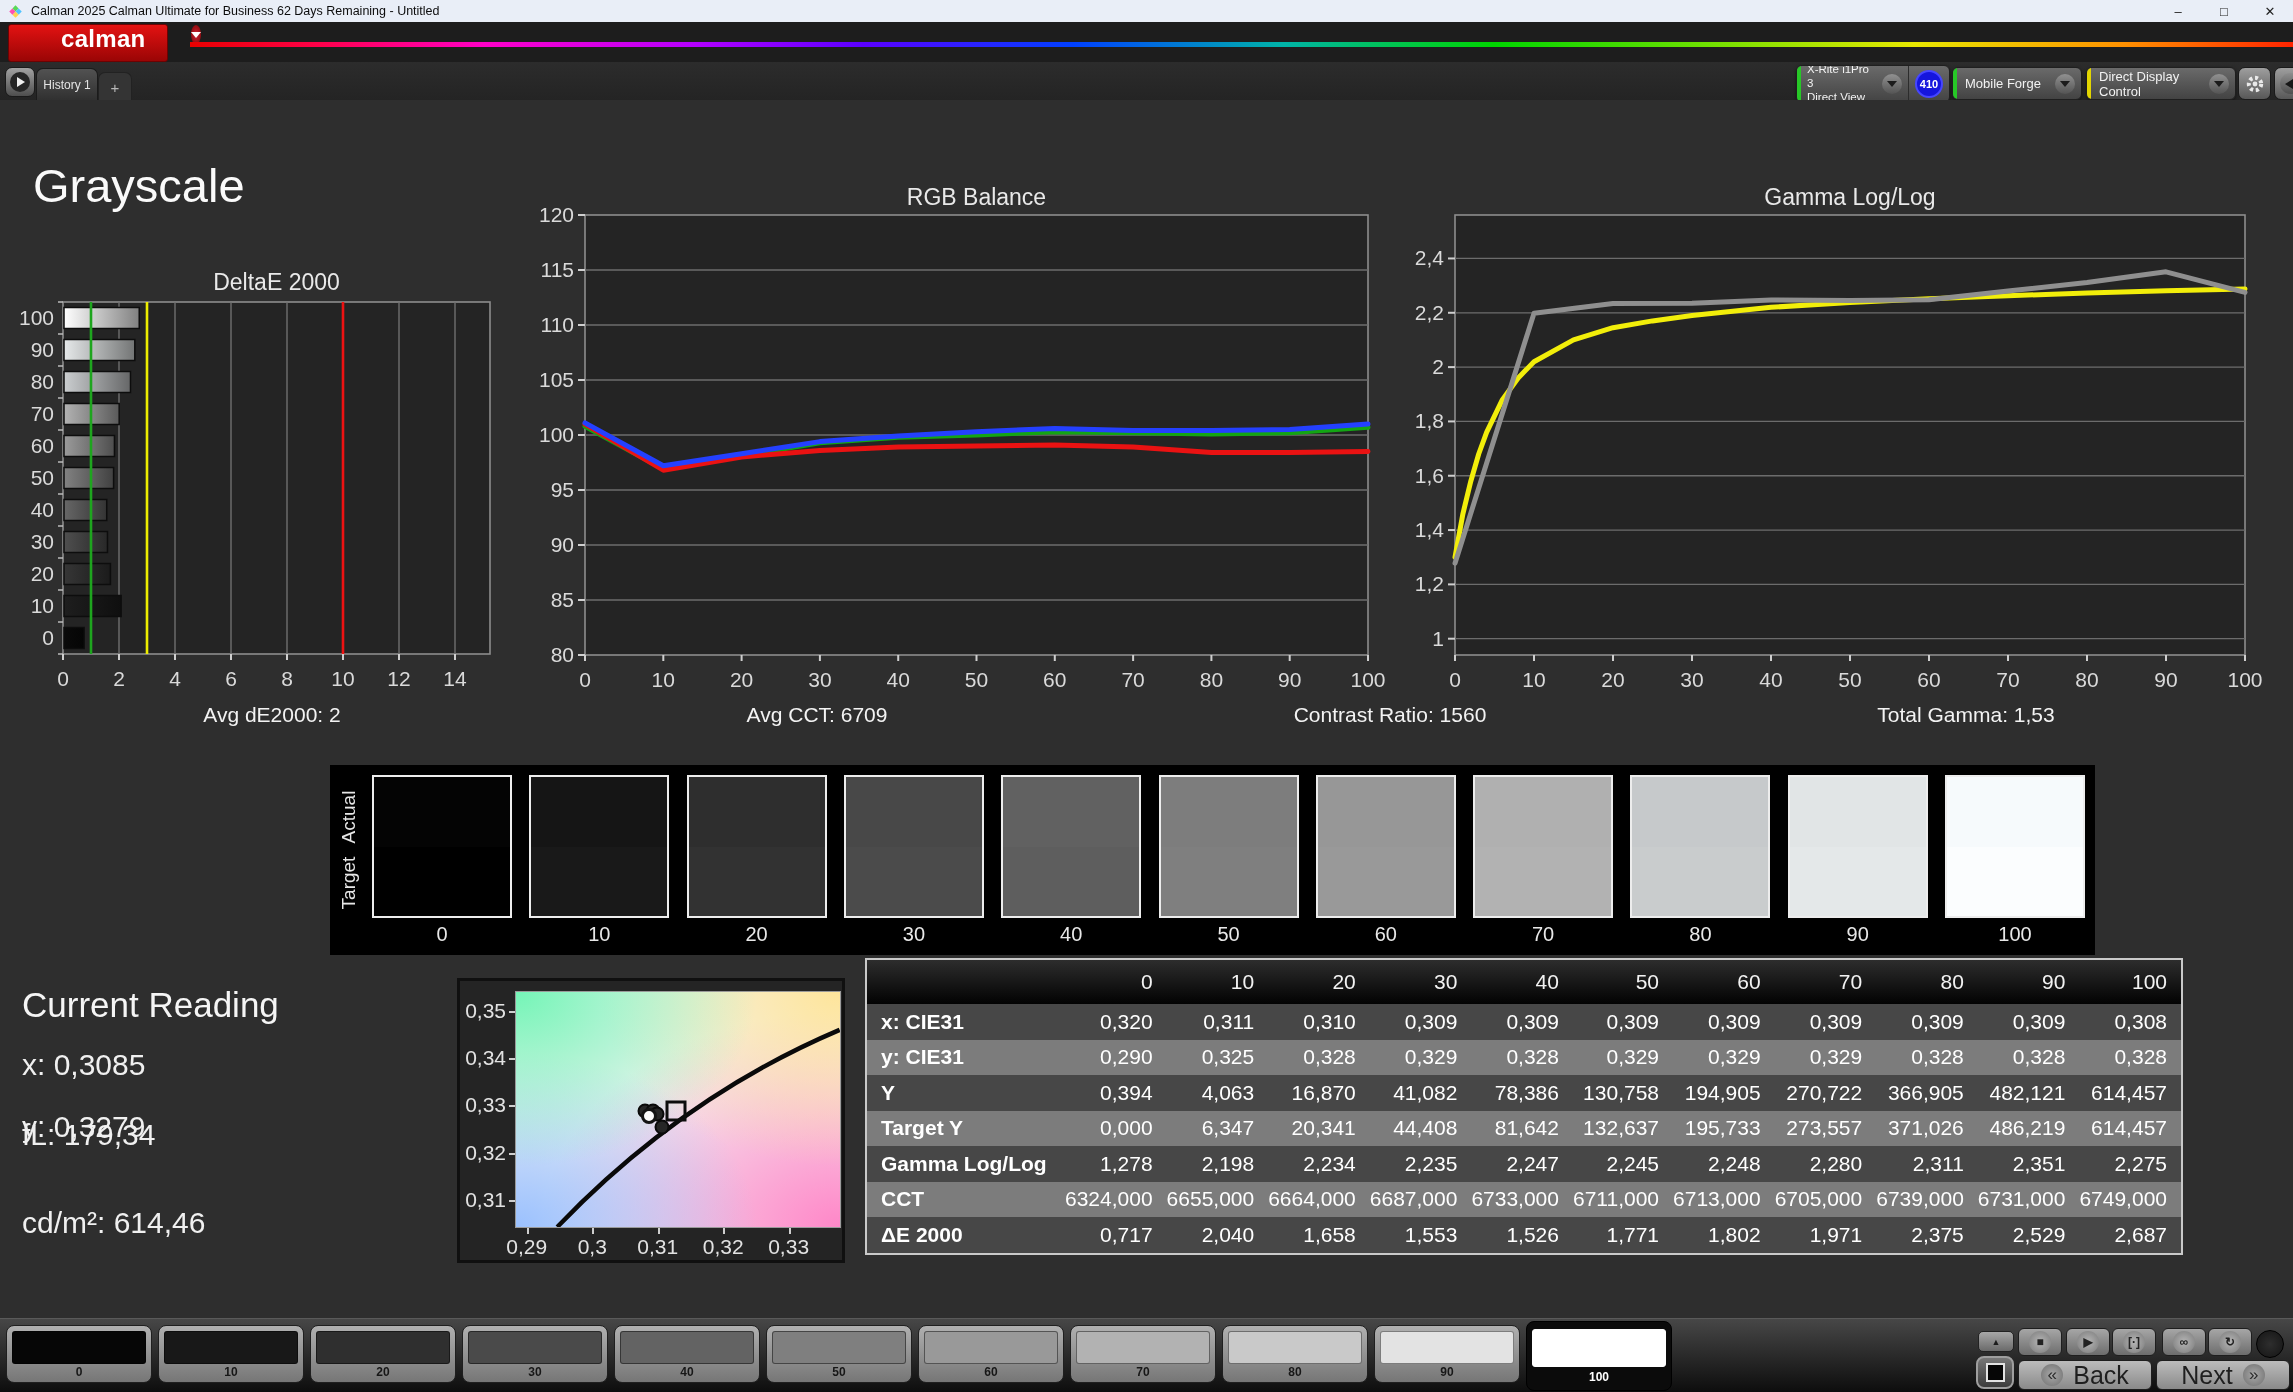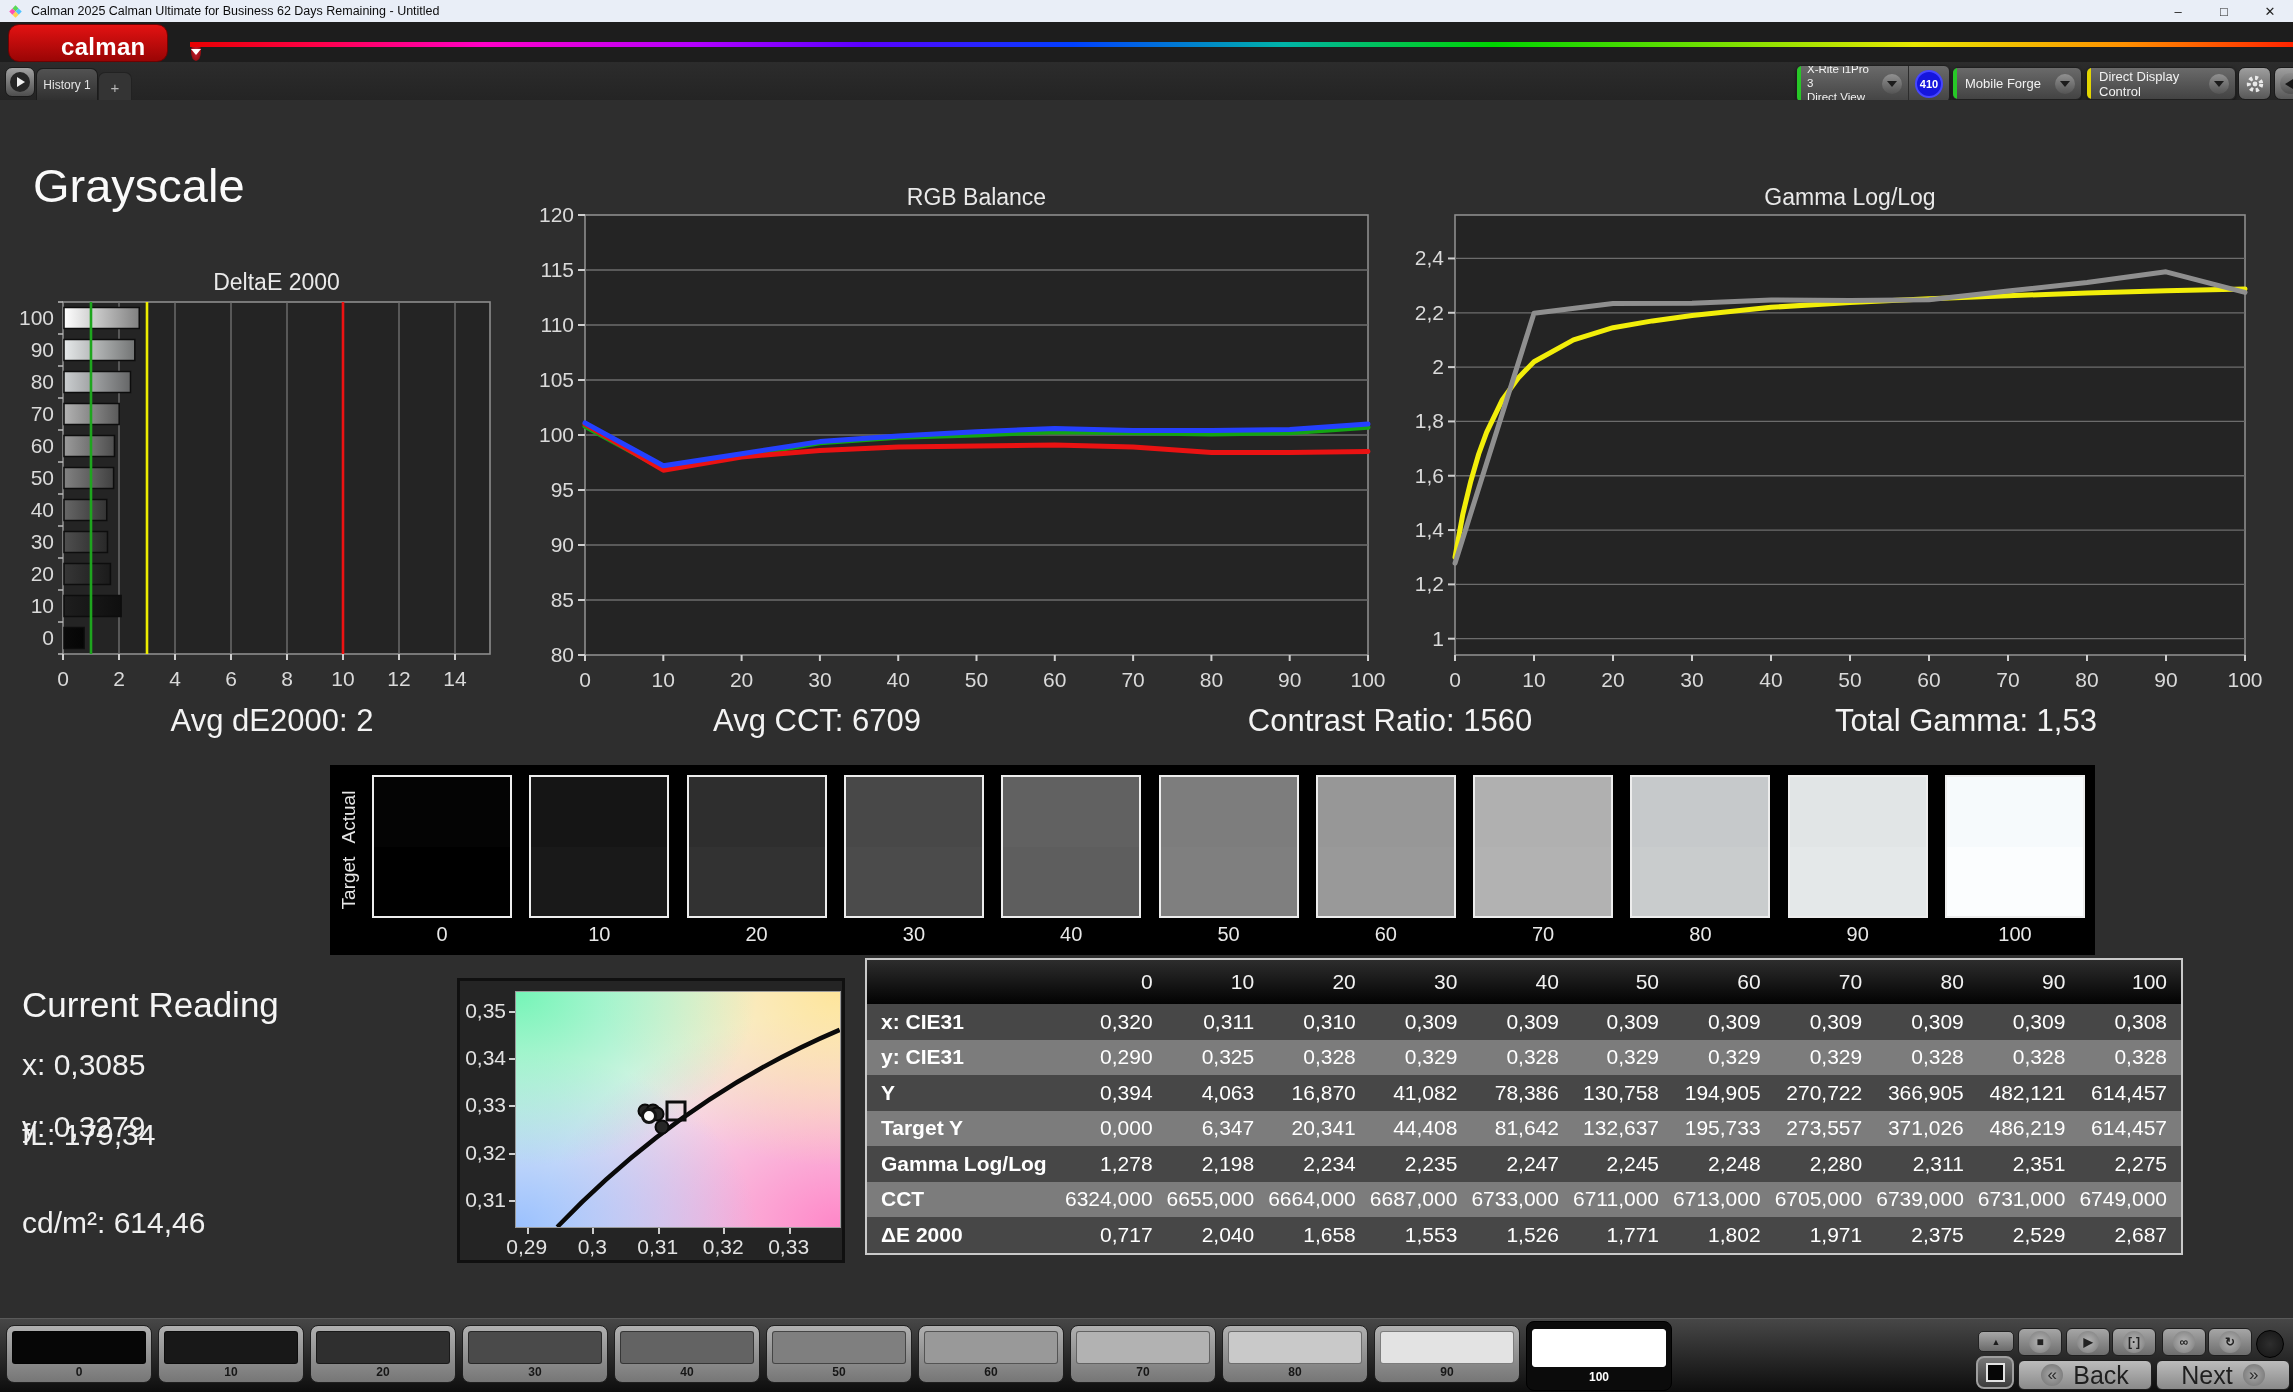--- a/index.html
+++ b/index.html
@@ -10,22 +10,22 @@
   .titlebar{position:absolute;left:0;top:0;width:100%;height:22px;background:#e9eef7;
     display:flex;align-items:center;color:#111;}
   .app-icon{margin-left:8px;display:flex;}
   .wtitle{margin-left:8px;font-size:12.5px;color:#0c0c0c;}
   .wcontrols{margin-left:auto;display:flex;height:100%;}
   .wbtn{width:46px;height:100%;display:flex;align-items:center;justify-content:center;
     font-size:13px;color:#222;cursor:default;}
 
   
   .banner{position:absolute;left:0;top:22px;width:100%;height:40px;background:#1d1d1d;}
-  .logo-btn{position:absolute;left:8px;top:2px;width:158px;height:36px;border-radius:11px;
-    background:linear-gradient(#e31212,#9a0505);border:1px solid #6d0202;display:flex;align-items:flex-end;gap:35px;}
+  .logo-btn{position:absolute;left:8px;top:2px;width:158px;height:36px;border-radius:3px;
+    background:linear-gradient(#e31212,#9a0505);border:1px solid #6d0202;display:flex;align-items:flex-start;gap:35px;}
   .logo-text{font-size:24px;font-weight:700;color:#fff;margin-left:7px;letter-spacing:.3px;}
   .logo-arrow{width:19px;height:19px;border-radius:50%;margin-left:10px;
     background:radial-gradient(#c23,#7a0404);display:flex;align-items:center;justify-content:center;}
   .tri-down{width:0;height:0;border-left:5px solid transparent;border-right:5px solid transparent;
     border-top:6px solid #fff;}
   .rainbow{position:absolute;left:190px;right:0;top:20px;height:5px;
     background:linear-gradient(90deg,#e80000 0%,#ff0048 6%,#ff00c8 14%,#b400ff 24%,#5a00ff 32%,
       #0040ff 42%,#00b4a8 52%,#00d400 62%,#6ee000 72%,#e8e800 82%,#ff9000 92%,#ff2400 100%);}
 
   
@@ -76,21 +76,21 @@
   
   .main{position:absolute;left:0;top:100px;width:100%;height:1218px;background:#2e2e2e;}
   .page-title{position:absolute;left:33px;top:58px;margin:0;font-size:47px;font-weight:400;
     color:#fafafa;}
   svg.chart{position:absolute;}
   #deltae-svg{left:20px;top:166px;width:520px;height:450px;}
   #rgb-svg{left:540px;top:85px;width:850px;height:510px;}
   #gamma-svg{left:1410px;top:85px;width:865px;height:510px;}
   .ct{font-size:23px;fill:#e9e9e9;}
   .tick{font-size:21px;fill:#dadada;}
-  .stat{position:absolute;top:603px;transform:translateX(-50%);font-size:31px;color:#f3f3f3;
+  .stat{position:absolute;top:603px;transform:translateX(-50%);font-size:21px;color:#f3f3f3;
     white-space:nowrap;}
 
   
   .swatch-panel{position:absolute;left:330px;top:665px;width:1765px;height:190px;background:#000;}
   .rot-label{position:absolute;width:72px;text-align:center;font-size:19px;color:#e6e6e6;
     transform:rotate(-90deg);}
   .slot{position:absolute;top:10px;width:140px;height:143px;border:2px solid #ededed;box-sizing:border-box;}
   .slot .half{position:absolute;left:0;width:100%;height:50%;}
   .slot .a{top:0;}.slot .t{bottom:0;}
   .slot-label{position:absolute;top:158px;width:140px;text-align:center;font-size:20px;color:#e8e8e8;}

